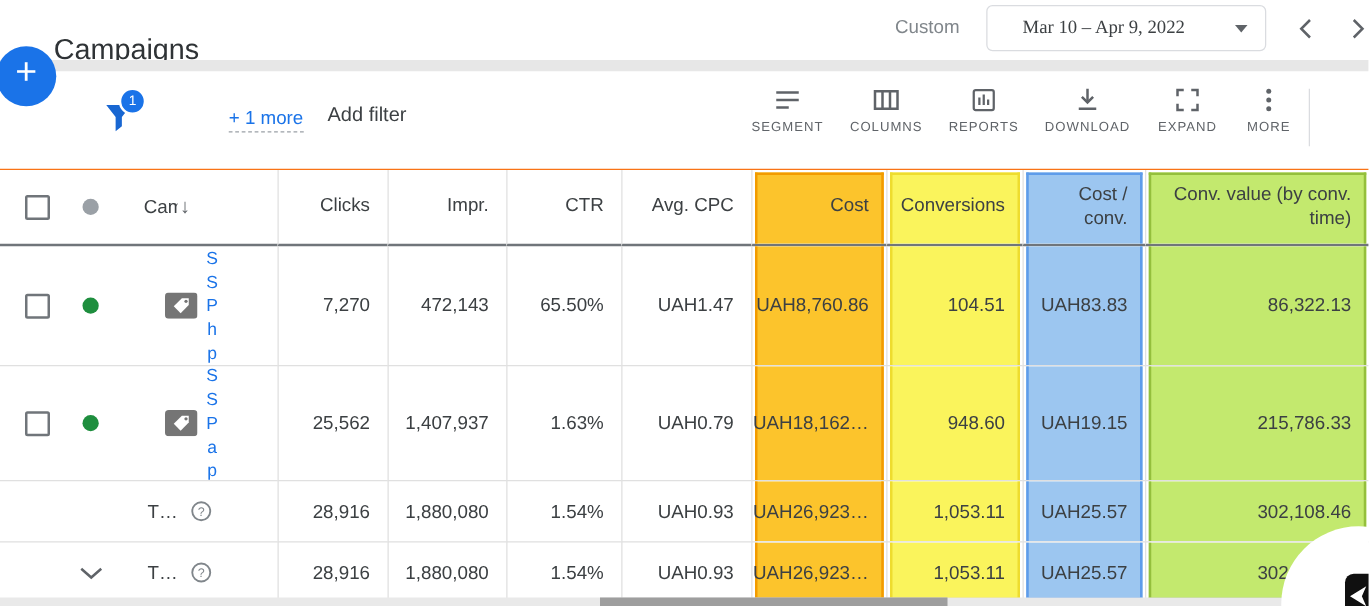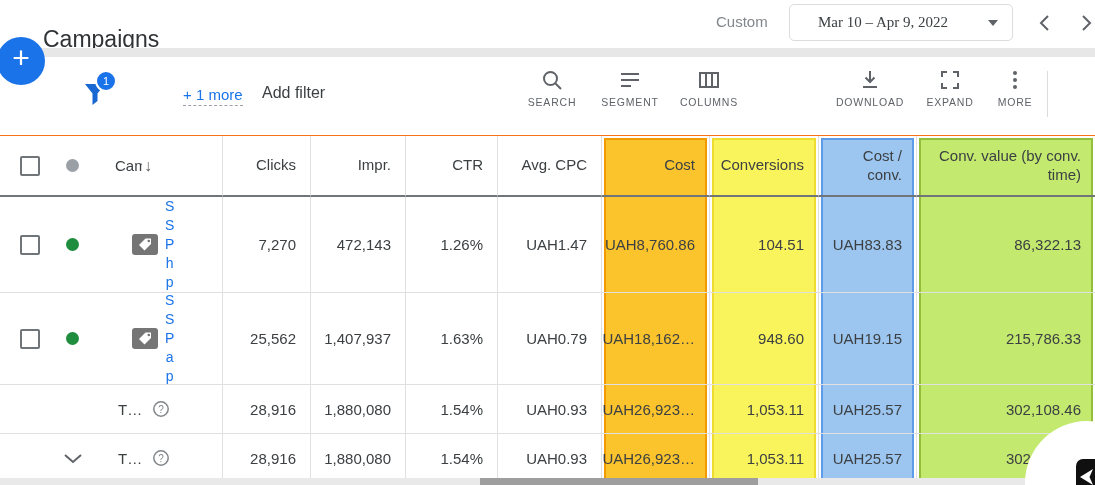--- a/index.html
+++ b/index.html
@@ -119,42 +119,44 @@
 
   <button class="filterbtn">
     <svg width="26" height="28" viewBox="0 0 26 28">
       <path d="M3 4 H23 L15.5 13.5 V21 L10.5 25 V13.5 Z" fill="#1967d2"></path>
     </svg>
     <span class="badge">1</span>
   </button>
   <a class="morelink">+ 1 more</a>
   <span class="addfilter">Add filter</span>
 
-  <button class="action a0">
-    <svg width="24" height="24" viewBox="0 0 24 24">
-      <circle cx="10.5" cy="10.5" r="6.5" fill="none" stroke="#5f6368" stroke-width="2"></circle>
-      <line x1="15.5" y1="15.5" x2="21" y2="21" stroke="#5f6368" stroke-width="2"></line>
-    </svg>
-    <span class="albl">SEARCH</span>
-  </button>
   <button class="action a1">
     <svg width="24" height="24" viewBox="0 0 24 24">
       <line x1="3" y1="6" x2="21" y2="6" stroke="#5f6368" stroke-width="2"></line>
       <line x1="3" y1="12" x2="21" y2="12" stroke="#5f6368" stroke-width="2"></line>
       <line x1="3" y1="18" x2="13" y2="18" stroke="#5f6368" stroke-width="2"></line>
     </svg>
     <span class="albl">SEGMENT</span>
   </button>
   <button class="action a2">
     <svg width="24" height="24" viewBox="0 0 24 24">
       <rect x="3" y="5" width="18" height="14" fill="none" stroke="#5f6368" stroke-width="2"></rect>
       <line x1="9" y1="5" x2="9" y2="19" stroke="#5f6368" stroke-width="2"></line>
       <line x1="15" y1="5" x2="15" y2="19" stroke="#5f6368" stroke-width="2"></line>
     </svg>
     <span class="albl">COLUMNS</span>
+  </button>
+  <button class="action a3">
+    <svg width="24" height="24" viewBox="0 0 24 24">
+      <rect x="4" y="4" width="16" height="16" rx="1.5" fill="none" stroke="#5f6368" stroke-width="1.8"></rect>
+      <line x1="8.5" y1="16" x2="8.5" y2="10" stroke="#5f6368" stroke-width="1.8"></line>
+      <line x1="12" y1="16" x2="12" y2="7.5" stroke="#5f6368" stroke-width="1.8"></line>
+      <line x1="15.5" y1="16" x2="15.5" y2="11.5" stroke="#5f6368" stroke-width="1.8"></line>
+    </svg>
+    <span class="albl">REPORTS</span>
   </button>
   <button class="action a4">
     <svg width="24" height="24" viewBox="0 0 24 24">
       <path d="M12 3 V13" fill="none" stroke="#5f6368" stroke-width="2"></path>
       <path d="M7.5 9.5 L12 14 L16.5 9.5" fill="none" stroke="#5f6368" stroke-width="2"></path>
       <path d="M5 19 H19" fill="none" stroke="#5f6368" stroke-width="2"></path>
     </svg>
     <span class="albl">DOWNLOAD</span>
   </button>
   <button class="action a5">
@@ -218,21 +220,21 @@
         <circle cx="16.8" cy="7" r="1.3" fill="#757575"></circle>
       </svg>
       <span class="vname">S
 S
 P
 h
 p</span>
     </div>
     <div class="c bl">7,270</div>
     <div class="c bl">472,143</div>
-    <div class="c bl">1.26%</div>
+    <div class="c bl">65.50%</div>
     <div class="c bl">UAH1.47</div>
     <div class="c bl hl hC">
         <span>UAH8,760.86</span>
       </div>
     <div class="c bl hl hV">
         <span>104.51</span>
       </div>
     <div class="c bl hl hP">
         <span>UAH83.83</span>
       </div>

